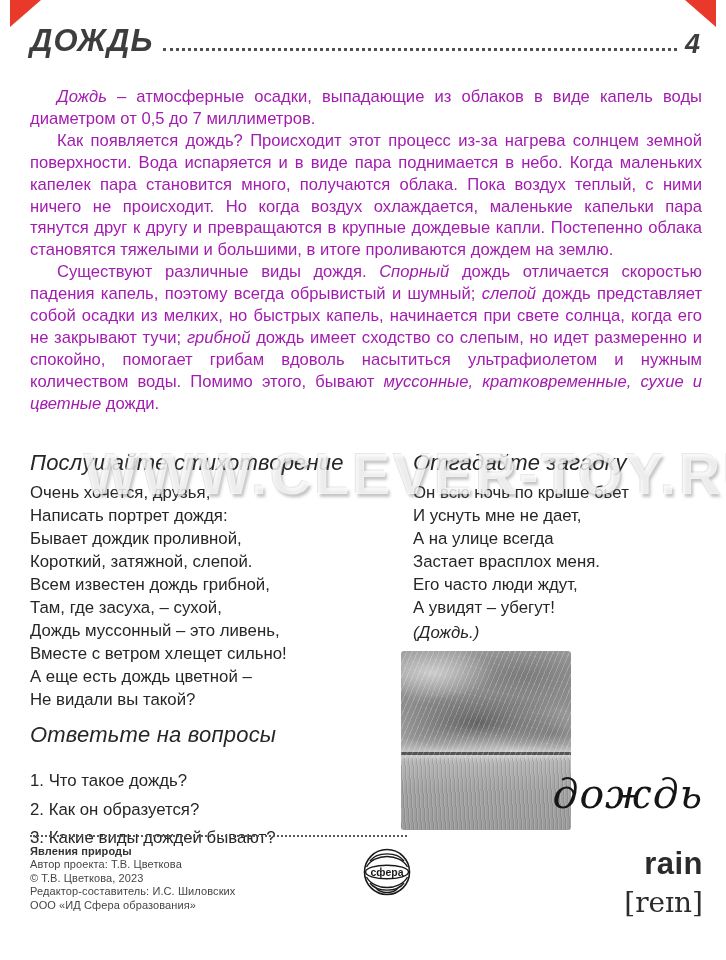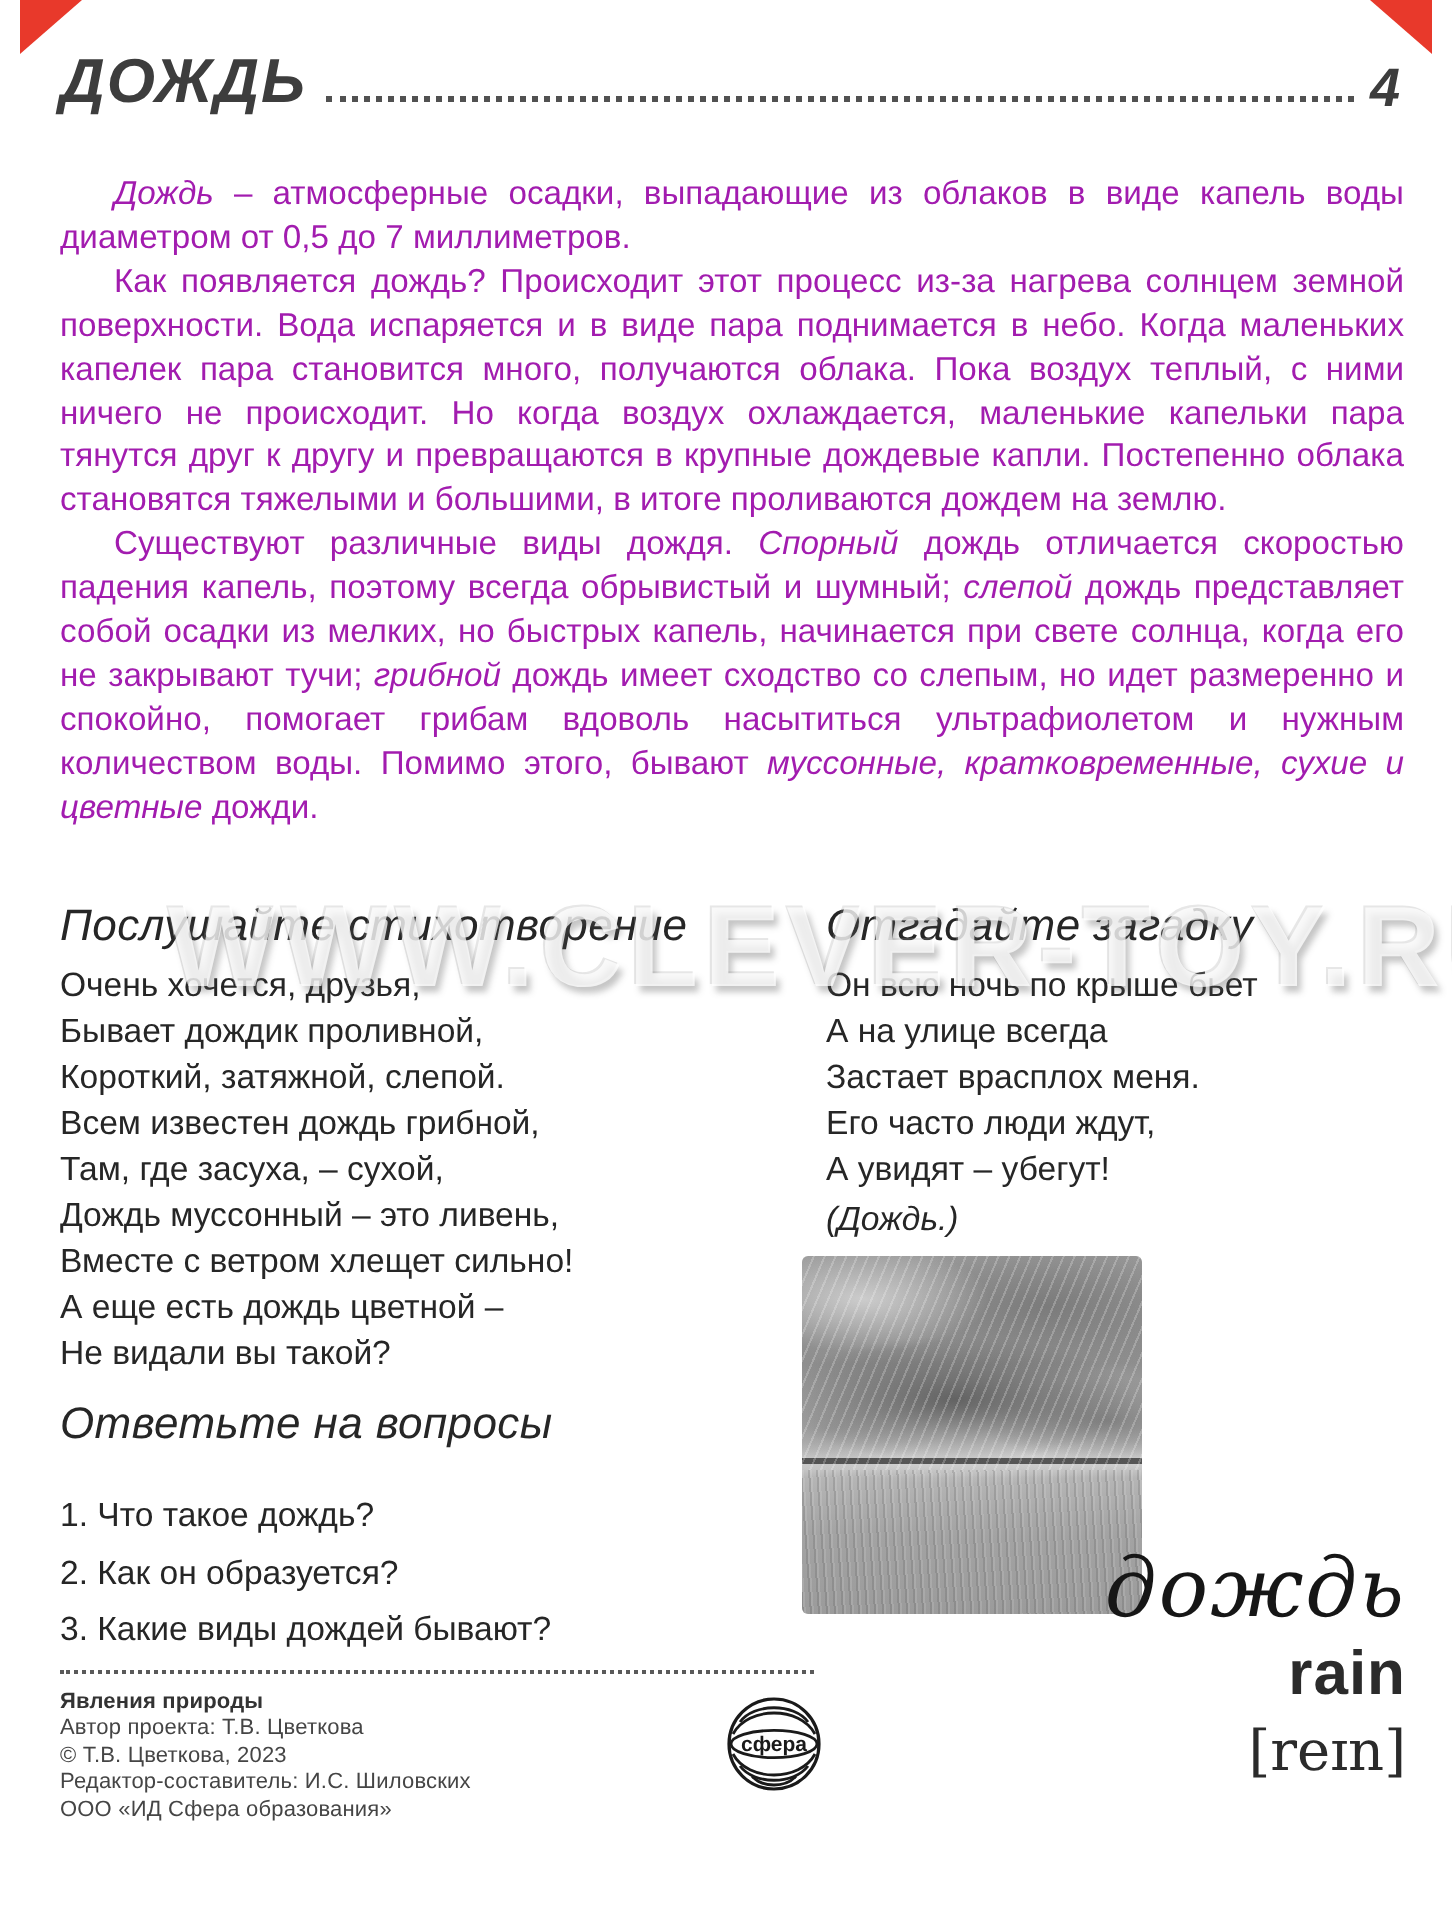--- a/index.html
+++ b/index.html
@@ -64,21 +64,21 @@
     background:repeating-linear-gradient(86deg, rgba(70,70,70,0.18) 0 1px, rgba(255,255,255,0.12) 1px 2px, rgba(0,0,0,0) 2px 4px);
   }
   .photo::after { 
     content:""; position:absolute; left:0; right:0; top:0; height:60%;
     background:repeating-linear-gradient(113deg, rgba(255,255,255,0.22) 0 1px, rgba(0,0,0,0) 1px 5px);
   }
 
   
   .vocab { position:absolute; right:23px; top:770px; text-align:right; color:#161616; }
   .vocab .ru { font-family:"DejaVu Serif", serif; font-style:italic; font-size:41px; line-height:48px; letter-spacing:1px; }
-  .vocab .en { font-family:"Liberation Sans", sans-serif; font-weight:bold; font-size:31px; line-height:38px; letter-spacing:0.5px; color:#2b2b2b; }
+  .vocab .en { font-family:"Liberation Sans", sans-serif; font-weight:bold; font-size:31px; line-height:38px; letter-spacing:0.5px; color:#2b2b2b;margin-top:27px; }
   .vocab .tr { font-family:"DejaVu Serif", serif; font-size:28px; line-height:40px; color:#2b2b2b; }
 
   
   .footer { position:absolute; left:30px; top:835px; width:380px; }
   .footer-rule { border-top:2px dotted #5a5a5a; width:377px; margin-bottom:8px; }
   .footer-line { font-size:11px; line-height:13.4px; color:#454545; letter-spacing:0.1px; }
   .footer-line.bold { font-weight:bold; color:#333; }
   .logo { position:absolute; left:333px; top:13px; width:48px; height:48px; }
 
   
@@ -109,20 +109,21 @@
     <p><span>Как появляется дождь? Происходит этот процесс из-за нагрева солнцем земной поверхности. Вода испаряется и в виде пара поднимается в небо. Когда маленьких капелек пара становится много, получаются облака. Пока воздух теплый, с ними ничего не происходит. Но когда воздух охлаждается, маленькие капельки пара тянутся друг к другу и превращаются в крупные дождевые капли. Постепенно облака становятся тяжелыми и большими, в итоге проливаются дождем на землю.</span></p>
     <p><span>Существуют различные виды дождя. </span><span class="it">Спорный</span><span> дождь отличается скоростью падения капель, поэтому всегда обрывистый и шумный; </span><span class="it">слепой</span><span> дождь представляет собой осадки из мелких, но быстрых капель, начинается при свете солнца, когда его не закрывают тучи; </span><span class="it">грибной</span><span> дождь имеет сходство со слепым, но идет размеренно и спокойно, помогает грибам вдоволь насытиться ультрафиолетом и нужным количеством воды. Помимо этого, бывают </span><span class="it">муссонные, кратковременные, сухие и цветные</span><span> дожди.</span></p>
   </div>
 
   <div class="watermark">WWW.CLEVER-TOY.RU</div>
 
   <div class="col-left">
     <div class="sec-heading">Послушайте стихотворение</div>
     <div>
       <div class="vline">Очень хочется, друзья,</div>
+      <div class="vline">Написать портрет дождя:</div>
       <div class="vline">Бывает дождик проливной,</div>
       <div class="vline">Короткий, затяжной, слепой.</div>
       <div class="vline">Всем известен дождь грибной,</div>
       <div class="vline">Там, где засуха, – сухой,</div>
       <div class="vline">Дождь муссонный – это ливень,</div>
       <div class="vline">Вместе с ветром хлещет сильно!</div>
       <div class="vline">А еще есть дождь цветной –</div>
       <div class="vline">Не видали вы такой?</div>
     </div>
     <div class="sec-heading questions-heading">Ответьте на вопросы</div>
@@ -130,20 +131,21 @@
       <div class="qline">1. Что такое дождь?</div>
       <div class="qline">2. Как он образуется?</div>
       <div class="qline">3. Какие виды дождей бывают?</div>
     </div>
   </div>
 
   <div class="col-right">
     <div class="sec-heading">Отгадайте загадку</div>
     <div>
       <div class="vline">Он всю ночь по крыше бьет</div>
+      <div class="vline">И уснуть мне не дает,</div>
       <div class="vline">А на улице всегда</div>
       <div class="vline">Застает врасплох меня.</div>
       <div class="vline">Его часто люди ждут,</div>
       <div class="vline">А увидят – убегут!</div>
     </div>
     <div class="answer">(Дождь.)</div>
     <div class="photo"></div>
   </div>
 
   <div class="vocab">

